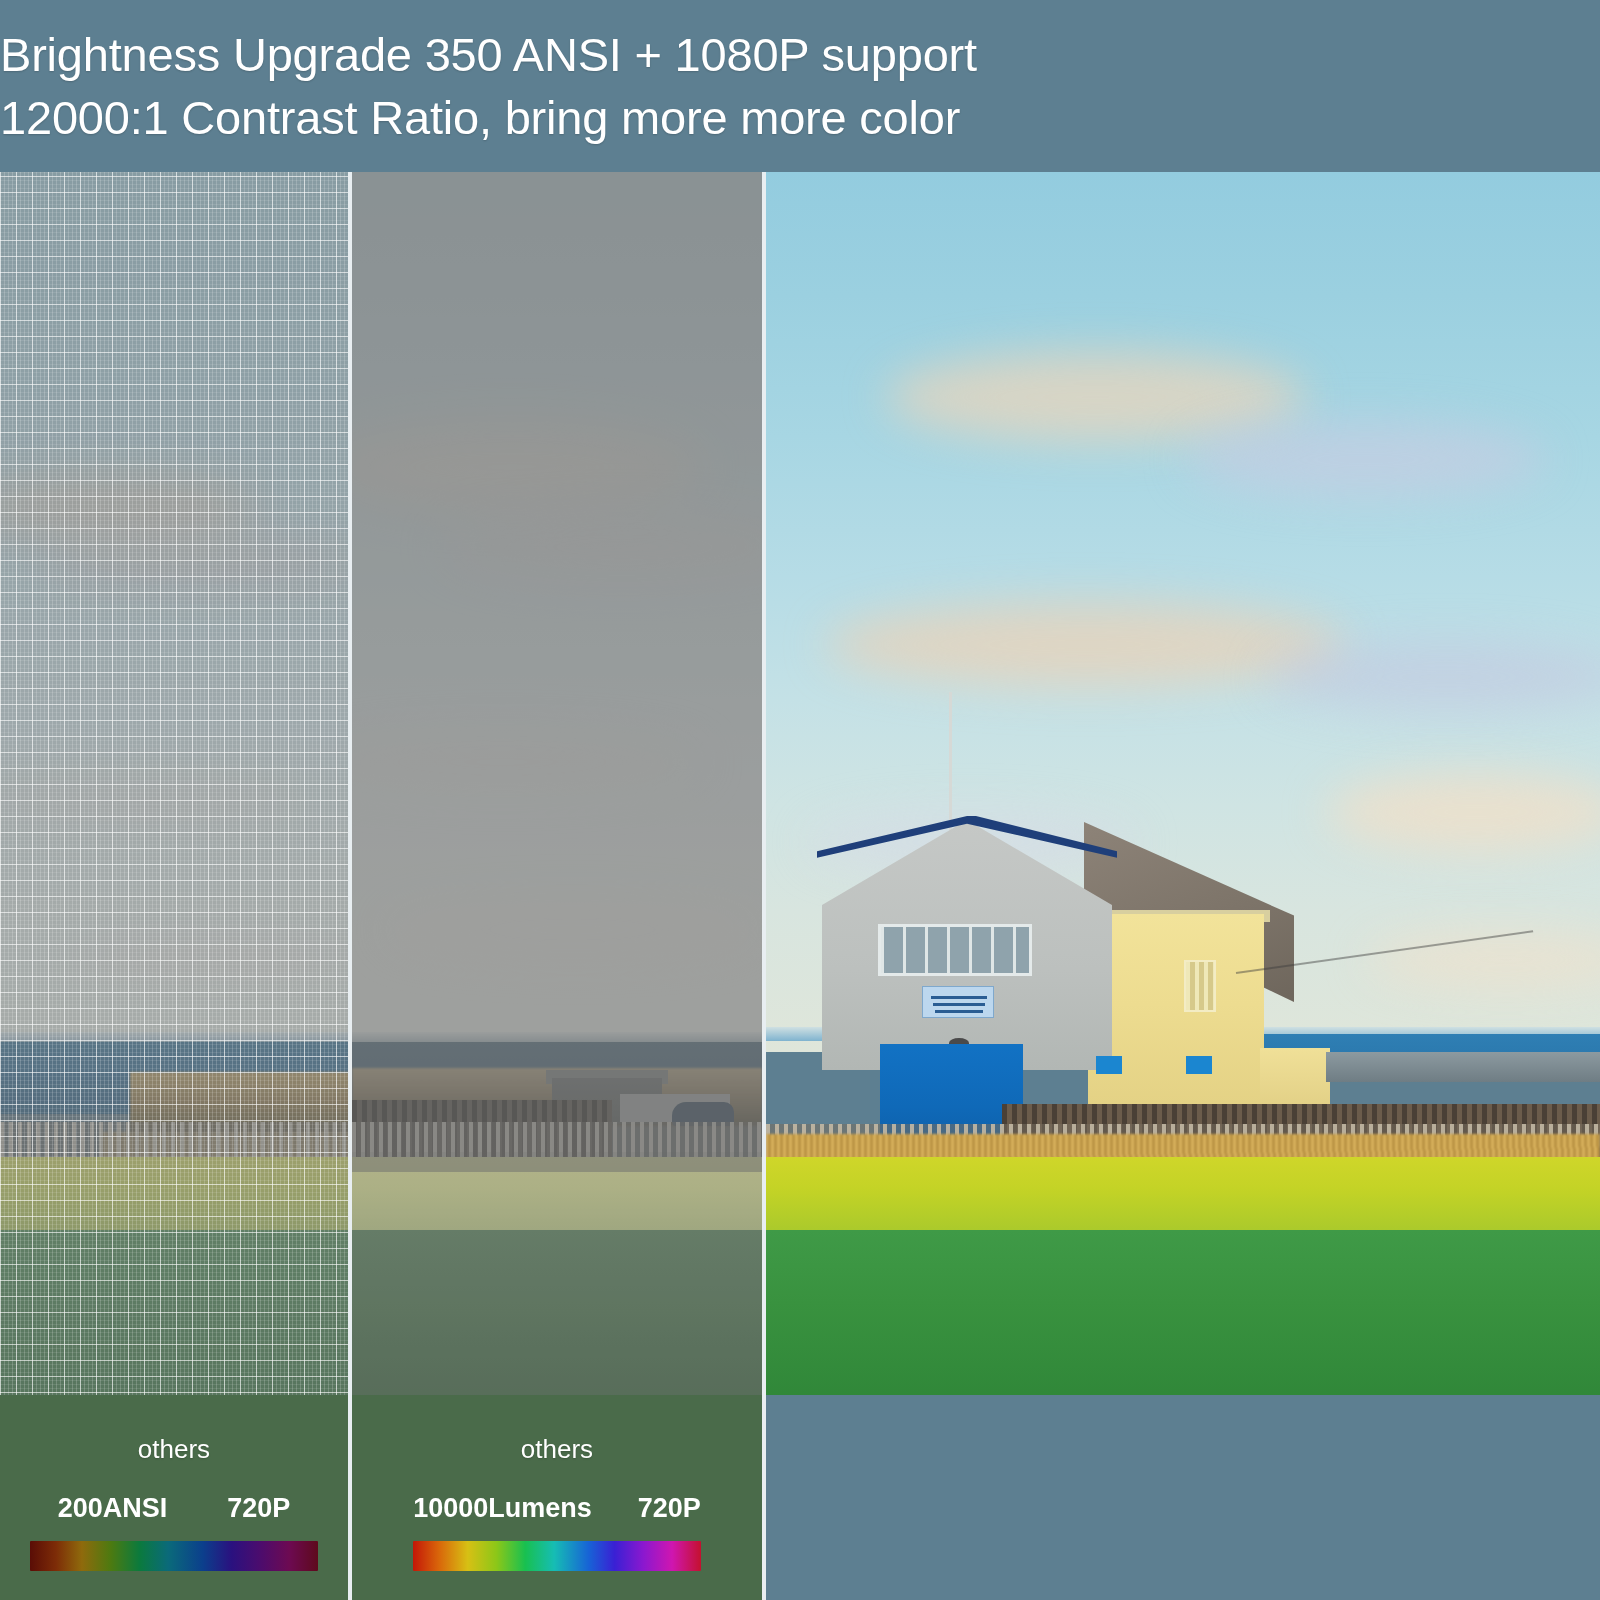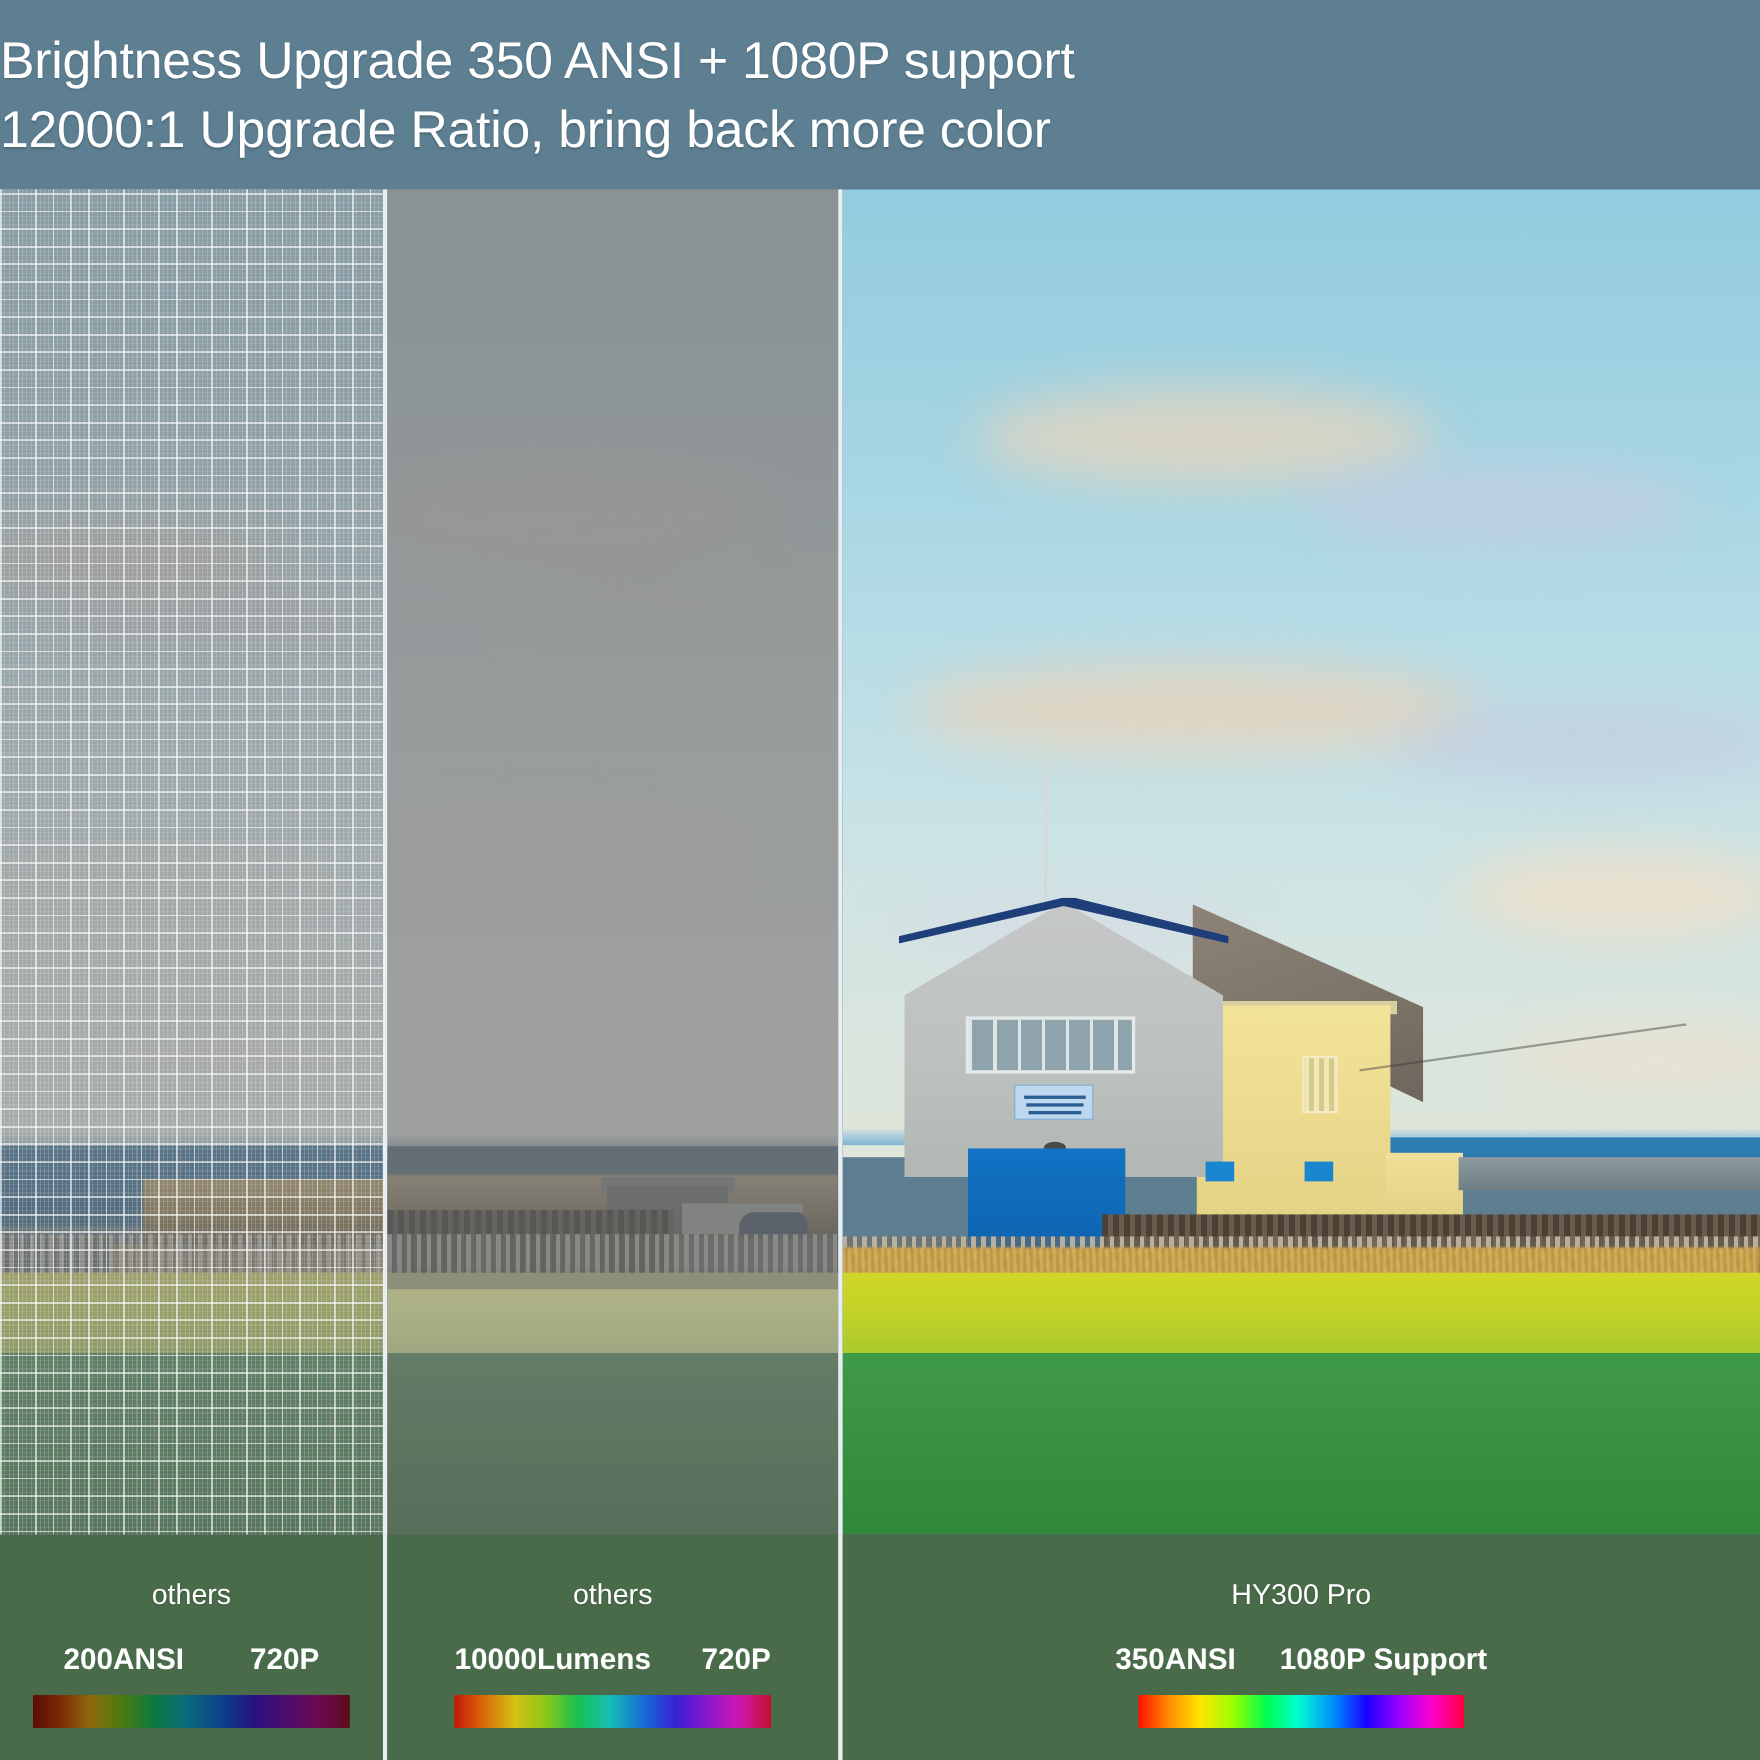--- a/index.html
+++ b/index.html
@@ -251,21 +251,21 @@
       #9900ff 80%, #ff00d0 90%, #ff0040 100%);
   }
 </style>
 </head>
 <body>
 
 <div class="stage">
 
   <div class="header">
     <div class="header-line">Brightness Upgrade 350 ANSI + 1080P support</div>
-    <div class="header-line">12000:1 Upgrade Ratio, bring back more color</div>
+    <div class="header-line">12000:1 Contrast Ratio, bring more more color</div>
   </div>
 
   <div class="panels">
 
     <div class="panel" id="panel-a">
       <div class="scene">
         <div class="sky">
           <div class="cloud" style="left:-40px;  top:300px; width:300px; height:70px;  background:rgba(236,196,164,.55);"></div>
           <div class="cloud" style="left:40px;   top:360px; width:320px; height:60px;  background:rgba(222,200,190,.45);"></div>
           <div class="cloud" style="left:-30px;  top:600px; width:340px; height:55px;  background:rgba(230,215,200,.40);"></div>
@@ -371,27 +371,18 @@
         <div style="position:absolute; left:560px; top:880px; width:274px; height:30px; background:linear-gradient(180deg,#8c9aa0,#6f7d84);"></div>
 
         <div class="dark-fence" style="left:236px; width:598px; top:932px;"></div>
         <div class="fence" style="top:952px;"></div>
         <div class="reeds" style="left:0px; width:834px; top:962px; height:42px;"></div>
 
         <div class="grass-lit"></div>
         <div class="grass"></div>
       </div>
 
-      <div class="labelbar">
-        <div class="label-title">HY300 Pro</div>
-        <div class="spec-row">
-          <span class="spec">350ANSI</span>
-          <span class="spec-gap-c"></span>
-          <span class="spec">1080P Support</span>
-        </div>
-        <div class="gradbar" id="grad-c"></div>
-      </div>
     </div>
 
     <div class="divider" id="div-1"></div>
     <div class="divider" id="div-2"></div>
   </div>
 </div>
 
 </body></html>

